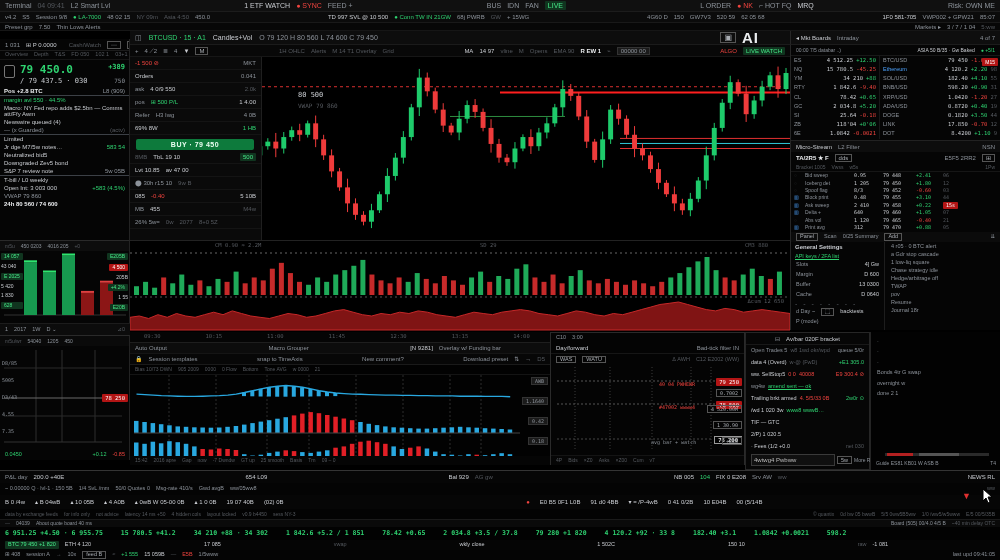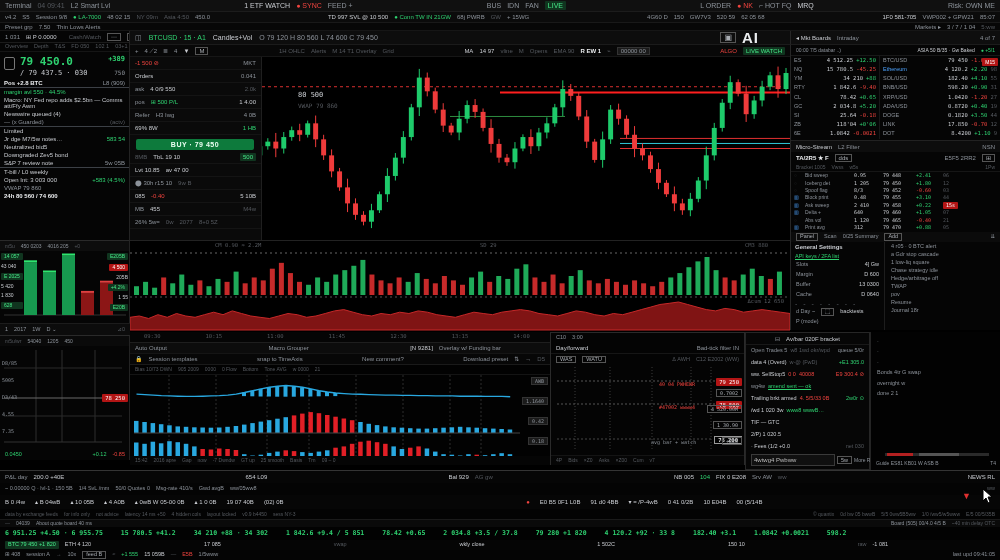--- a/index.html
+++ b/index.html
@@ -83,21 +83,21 @@
   <div class="abs hrow" style="left:0;top:23px;width:1000px;height:8px;background:#070707;border-bottom:1px solid #161616;font-size:6px;">
       <span class="it g">Preset grp</span>
       <span class="it g">7.50</span>
       <span class="it g">Thin Lows Alerts</span>
       <span class="sp"></span>
       <span class="it g">Markets ▸</span>
       <span class="it g">3 / 7 / 1 04</span>
       <span class="it d">5:ww</span>
     </div>
 
-  <div class="panel" style="left:0;top:31px;width:130px;height:209px;border-right:1px solid #232323;">
+  <div class="panel" style="left:0;top:39px;width:130px;height:209px;border-right:1px solid #232323;">
     <div class="hrow" style="height:12px;border-bottom:1px solid #1b1b1b;font-size:6px;">
         <span class="it g">1 031</span>
         <span class="it w">⊞ P 0.0000</span>
         <span class="sp"></span>
         <span class="it d">Cash/Watch</span>
         <span class="it bx">⋯</span>
         <span class="it bx">▫</span>
       </div>
     <div class="hrow" style="height:9px;border-bottom:1px solid #151515;font-size:5.5px;">
         <span class="it d">Overview</span>
@@ -1267,21 +1267,21 @@
       <span class="it g">04039</span>
       <span class="it g">About quote board 40 ms</span>
       <span class="sp"></span>
       <span class="it g">Board (505) 00/4.0 4/5 B</span>
       <span class="it d">~40 min delay OTC</span>
     </div>
   <div class="abs hrow mono" style="left:0;top:527px;width:1000px;height:13px;background:#020202;font-size:6.5px;font-weight:bold;gap:18px;">
       <span class="it G">6 951.25 +4.50 · 6 955.75</span>
       <span class="it G">15 780.5 +41.2</span>
       <span class="it G">34 210 +88 · 34 302</span>
-      <span class="it G">1 842.6 +9.4 / 5 851</span>
+      <span class="it G">1 842.6 +5.2 / 1 851</span>
       <span class="it G">78.42 +0.65</span>
       <span class="it G">2 034.8 +3.5 / 37.8</span>
       <span class="it G">79 280 +1 820</span>
       <span class="it G">4 120.2 +92 · 33 8</span>
       <span class="it G">182.40 +3.1</span>
       <span class="it G">1.0842 +0.0021</span>
       <span class="it G">598.2</span>
     </div>
   <div class="abs hrow" style="left:0;top:540px;width:1000px;height:10px;background:#050505;font-size:5.5px;">
       <span class="it gb">BTC 79 450 +1 820</span>

